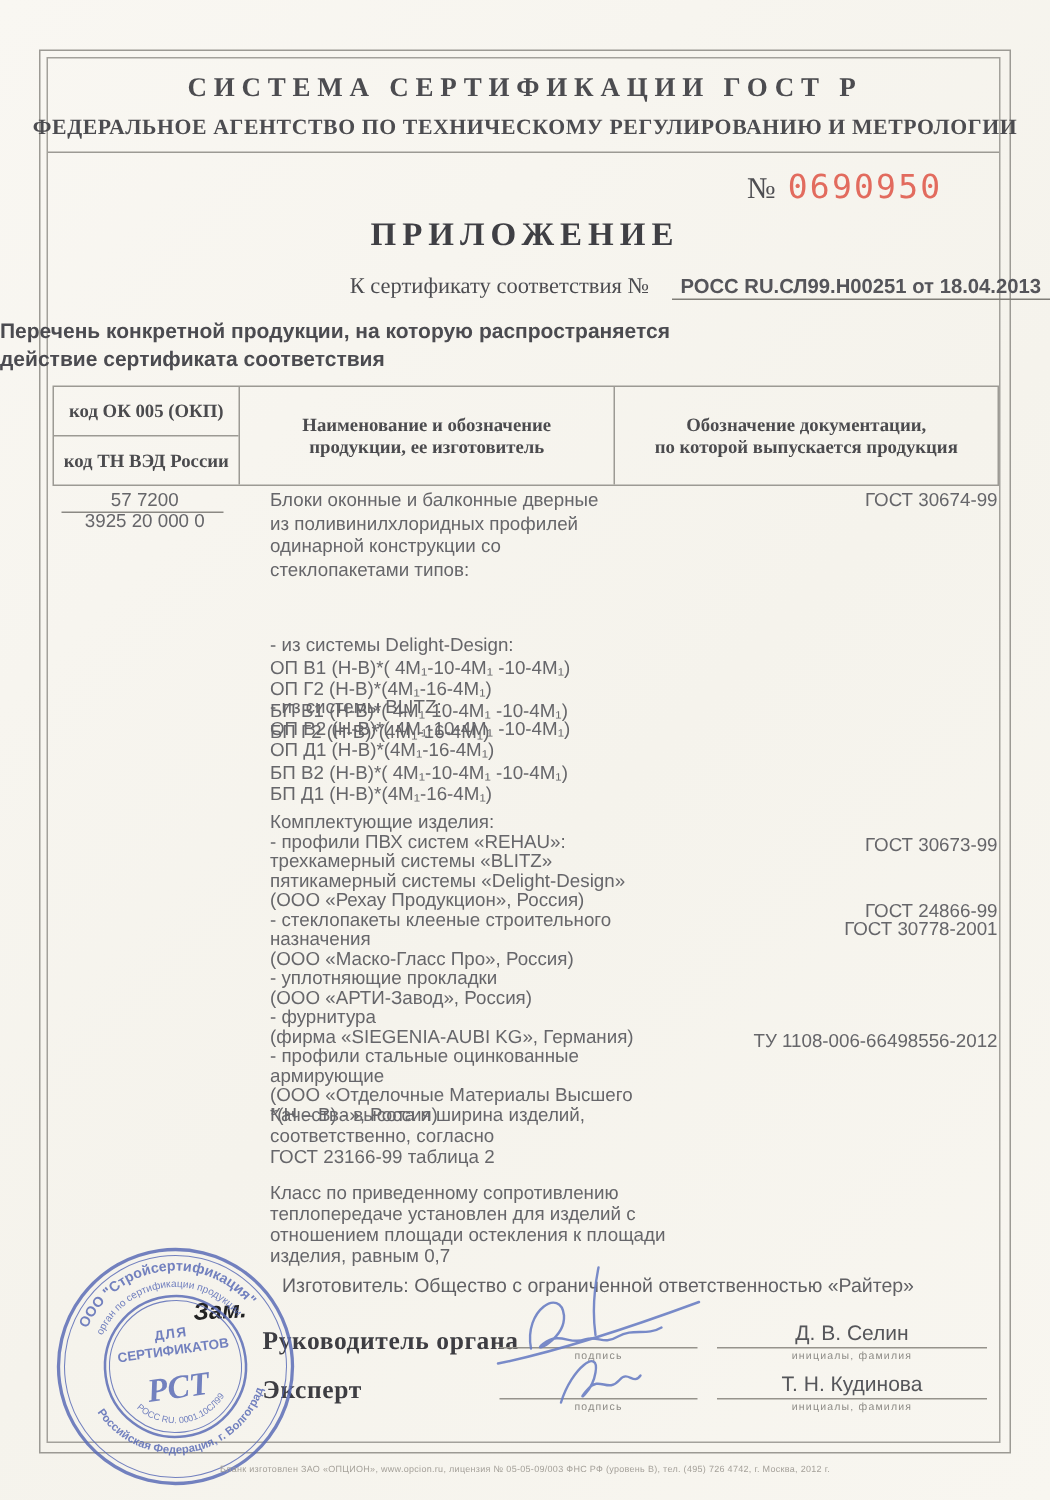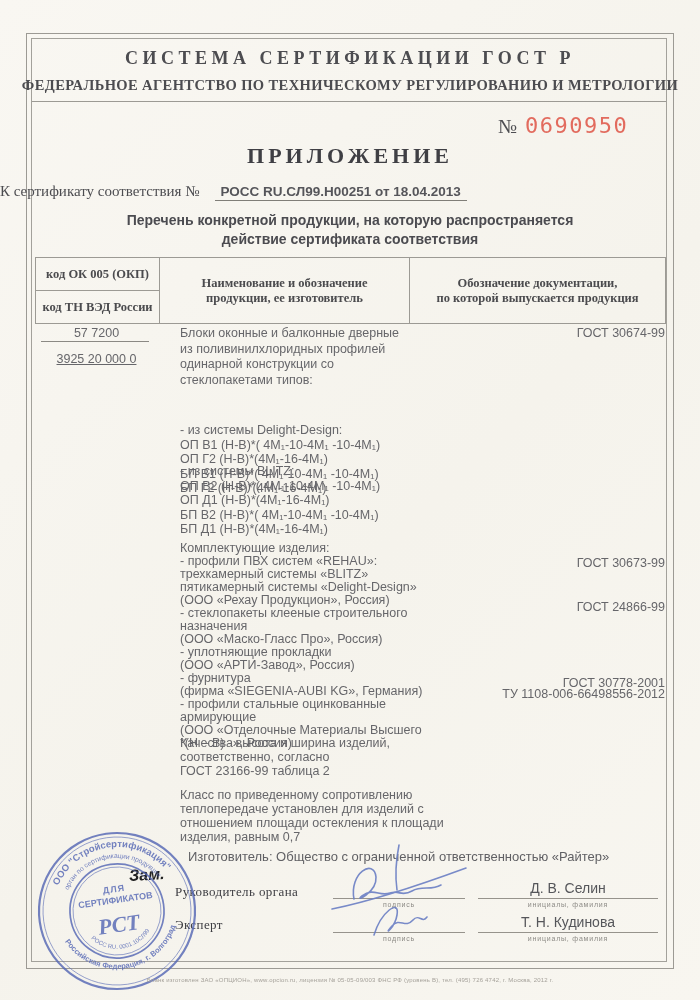--- a/index.html
+++ b/index.html
@@ -13,37 +13,37 @@
   .hline{position:absolute;background:#9c9a94;height:1px;}
   .hdr1{left:0;top:48px;width:700px;text-align:center;font-size:18px;font-weight:bold;
         letter-spacing:4.5px;color:#4c4c50;}
   .hdr2{left:0;top:77px;width:700px;text-align:center;font-size:14.5px;font-weight:bold;
         letter-spacing:0.4px;color:#4c4c50;}
   .cert-no{left:498px;top:113px;display:flex;align-items:baseline;gap:8px;}
   .cert-no .no-sign{font-size:20px;color:#4e4e52;}
   .cert-no .no-digits{font-family:"DejaVu Sans Mono",monospace;font-size:22px;letter-spacing:1.5px;color:#e26b5e;}
   .doc-title{left:0;top:143px;width:700px;text-align:center;font-size:22px;font-weight:bold;
         letter-spacing:4px;color:#3f3f44;}
-  .cert-line{left:0;top:183px;width:700px;text-align:left;font-size:15px;color:#4c4c50;}
+  .cert-line{left:0;top:183px;width:700px;text-align:right;font-size:15px;color:#4c4c50;}
   .cert-line .val{font-family:"Liberation Sans","DejaVu Sans",sans-serif;font-weight:bold;font-size:13.5px;
         color:#55555a;border-bottom:1px solid #807e78;padding:0 6px 1px 6px;}
-  .intro{left:0;width:700px;text-align:center;font-size:14px;font-weight:bold;color:#4b4b50;}
+  .intro{left:0;width:700px;text-align:left;font-size:14px;font-weight:bold;color:#4b4b50;}
   .tbl{position:absolute;left:35px;top:257px;width:629px;height:65px;border:1px solid #9c9a94;}
   .tbl .v1{position:absolute;left:123px;top:0;width:1px;height:65px;background:#9c9a94;}
   .tbl .v2{position:absolute;left:373px;top:0;width:1px;height:65px;background:#9c9a94;}
   .tbl .hsplit{position:absolute;left:0;top:32px;width:123px;height:1px;background:#9c9a94;}
   .tbl .cell{position:absolute;display:flex;align-items:center;justify-content:center;text-align:center;
         font-family:"Liberation Serif","DejaVu Serif",serif;font-weight:bold;font-size:12.5px;color:#4b4b4e;
         white-space:pre-line;line-height:15px;}
   .codes{position:absolute;left:35px;width:123px;text-align:center;font-size:12.5px;color:#66666a;}
   .para{position:absolute;left:180px;width:280px;white-space:pre-line;font-size:12.5px;color:#66666a;}
   .doc-ref{position:absolute;left:408px;width:257px;text-align:right;font-size:12.5px;color:#66666a;}
   .manu{position:absolute;left:188px;top:849px;width:490px;font-size:13px;color:#606064;}
-  .role{position:absolute;left:175px;font-family:"Liberation Serif","DejaVu Serif",serif;font-weight:normal;
-        font-size:13px;letter-spacing:0.4px;color:#3d3d42;}
+  .role{position:absolute;left:175px;font-family:"Liberation Serif","DejaVu Serif",serif;font-weight:bold;
+        font-size:17px;letter-spacing:0.4px;color:#3d3d42;}
   .sig-line{position:absolute;height:1px;background:#96938c;}
   .sub-label{position:absolute;text-align:center;font-size:7px;letter-spacing:0.8px;color:#8d8b86;}
   .name{position:absolute;left:478px;width:180px;text-align:center;font-size:14px;color:#55565a;}
   .zam{position:absolute;left:129px;top:866px;font-size:16px;font-weight:bold;font-style:italic;
         color:#222;transform:rotate(-3deg);}
   .footer{position:absolute;left:0;top:977px;width:700px;text-align:center;font-size:6px;
         color:#a5a19a;letter-spacing:0.2px;}
   .stamp{position:absolute;left:28px;top:822px;width:178px;height:178px;opacity:0.82;}
   .inksig{position:absolute;left:0;top:0;width:700px;height:1000px;pointer-events:none;}
 </style>
@@ -80,21 +80,21 @@
     <div class="cell" style="left:0;top:0;width:123px;height:32px;">код ОК 005 (ОКП)</div>
     <div class="cell" style="left:0;top:33px;width:123px;height:32px;">код ТН ВЭД России</div>
     <div class="cell" style="left:124px;top:0;width:249px;height:65px;">Наименование и обозначение
 продукции, ее изготовитель</div>
     <div class="cell" style="left:374px;top:0;width:255px;height:65px;">Обозначение документации,
 по которой выпускается продукция</div>
   </div>
 
   <div class="codes" style="top:326px;">57 7200</div>
   <div class="hline" style="left:41px;top:341px;width:108px;background:#8b8984;"></div>
-  <div class="codes" style="top:352px;text-decoration:underline;">3925 20 000 0</div>
+  <div class="codes" style="top:340px;">3925 20 000 0</div>
 
   <div class="para" style="top:326px;line-height:15.5px;">Блоки оконные и балконные дверные
 из поливинилхлоридных профилей
 одинарной конструкции со
 стеклопакетами типов:</div>
   <div class="para" style="top:389px;line-height:14.5px;margin-top:34px;">- из системы Delight-Design:
 ОП В1 (Н-В)*( 4М₁-10-4М₁ -10-4М₁)
 ОП Г2 (Н-В)*(4М₁-16-4М₁)
 БП В1 (Н-В)*( 4М₁-10-4М₁ -10-4М₁)
 БП Г2 (Н-В)*(4М₁-16-4М₁)</div>
@@ -122,21 +122,21 @@
 соответственно,  согласно
 ГОСТ 23166-99 таблица 2</div>
   <div class="para" style="top:788px;line-height:14px;">Класс по приведенному сопротивлению
 теплопередаче установлен для изделий с
 отношением площади остекления к площади
 изделия, равным 0,7</div>
 
   <div class="doc-ref" style="top:326px;">ГОСТ 30674-99</div>
   <div class="doc-ref" style="top:556px;">ГОСТ 30673-99</div>
   <div class="doc-ref" style="top:600px;">ГОСТ 24866-99</div>
-  <div class="doc-ref" style="top:676px;">ГОСТ 30778-2001</div>
+  <div class="doc-ref" style="top:612px;">ГОСТ 30778-2001</div>
   <div class="doc-ref" style="top:687px;">ТУ 1108-006-66498556-2012</div>
 
   <div class="manu">Изготовитель: Общество с ограниченной ответственностью «Райтер»</div>
 
   <div class="role" style="top:884px;">Руководитель органа</div>
   <div class="sig-line" style="left:333px;top:898px;width:132px;"></div>
   <div class="sub-label" style="left:333px;top:901px;width:132px;">подпись</div>
   <div class="name" style="top:880px;">Д. В. Селин</div>
   <div class="sig-line" style="left:478px;top:898px;width:180px;"></div>
   <div class="sub-label" style="left:478px;top:901px;width:180px;">инициалы, фамилия</div>

